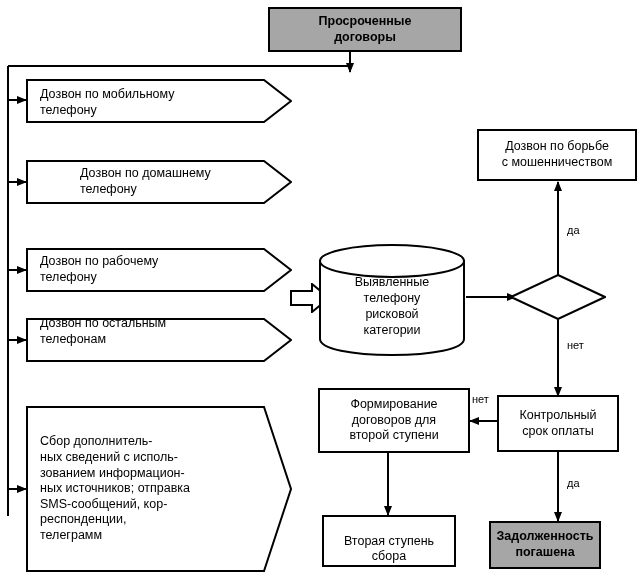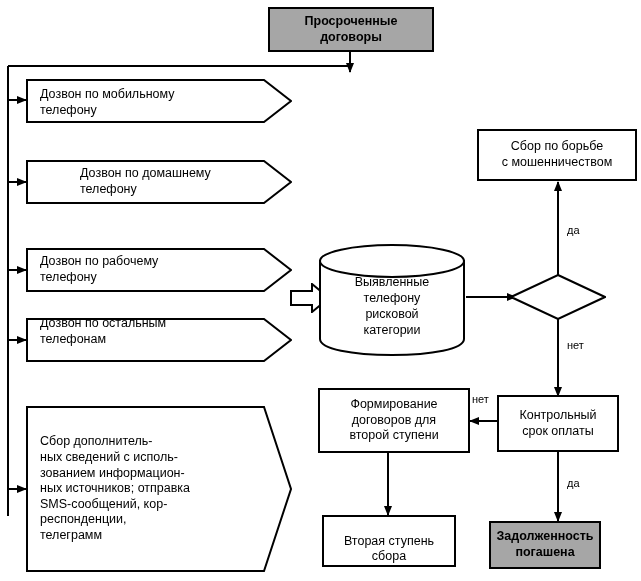--- a/index.html
+++ b/index.html
@@ -130,21 +130,21 @@
       <path d="M558,319 L558,396" marker-end="url(#ah)"></path>
 
       <path d="M497,421 L470,421" marker-end="url(#ah)"></path>
 
       <path d="M558,452 L558,521" marker-end="url(#ah)"></path>
 
       <path d="M388,453 L388,515" marker-end="url(#ah)"></path>
     </g>
   </svg>
 
-  <div class="node rect gray bold-text" style="left:268px; top:7px; width:166px; height:45px;">
+  <div class="node rect gray bold-text" style="left:268px; top:7px; width:194px; height:45px;">
     <span style="white-space:pre-line">Просроченные
 договоры</span>
   </div>
 
   <div class="node arrowbox" style="left:26px; top:79px; width:266px; height:48px;">
     <svg width="266" height="44" viewBox="0 0 266 44">
       <path d="M1,1 L238,1 L265,22 L238,43 L1,43 Z" fill="#ffffff" stroke="#000000" stroke-width="2"></path>
     </svg>
     <span class="lbl" style="white-space:pre-line">Дозвон по мобильному
 телефону</span>
@@ -204,21 +204,21 @@
 категории</span>
   </div>
 
   <div class="node diamond" style="left:510px; top:274px; width:96px; height:46px;">
     <svg width="96" height="46" viewBox="0 0 96 46">
       <path d="M48,1 L95,23 L48,45 L1,23 Z" fill="#ffffff" stroke="#000000" stroke-width="2"></path>
     </svg>
   </div>
 
   <div class="node rect" style="left:477px; top:129px; width:160px; height:52px;">
-    <span style="white-space:pre-line">Сбор по борьбе
+    <span style="white-space:pre-line">Дозвон по борьбе
 с мошенничеством</span>
   </div>
 
   <div class="node rect" style="left:318px; top:388px; width:152px; height:65px;">
     <span style="white-space:pre-line">Формирование
 договоров для
 второй ступени</span>
   </div>
 
   <div class="node rect" style="left:497px; top:395px; width:122px; height:57px;">

